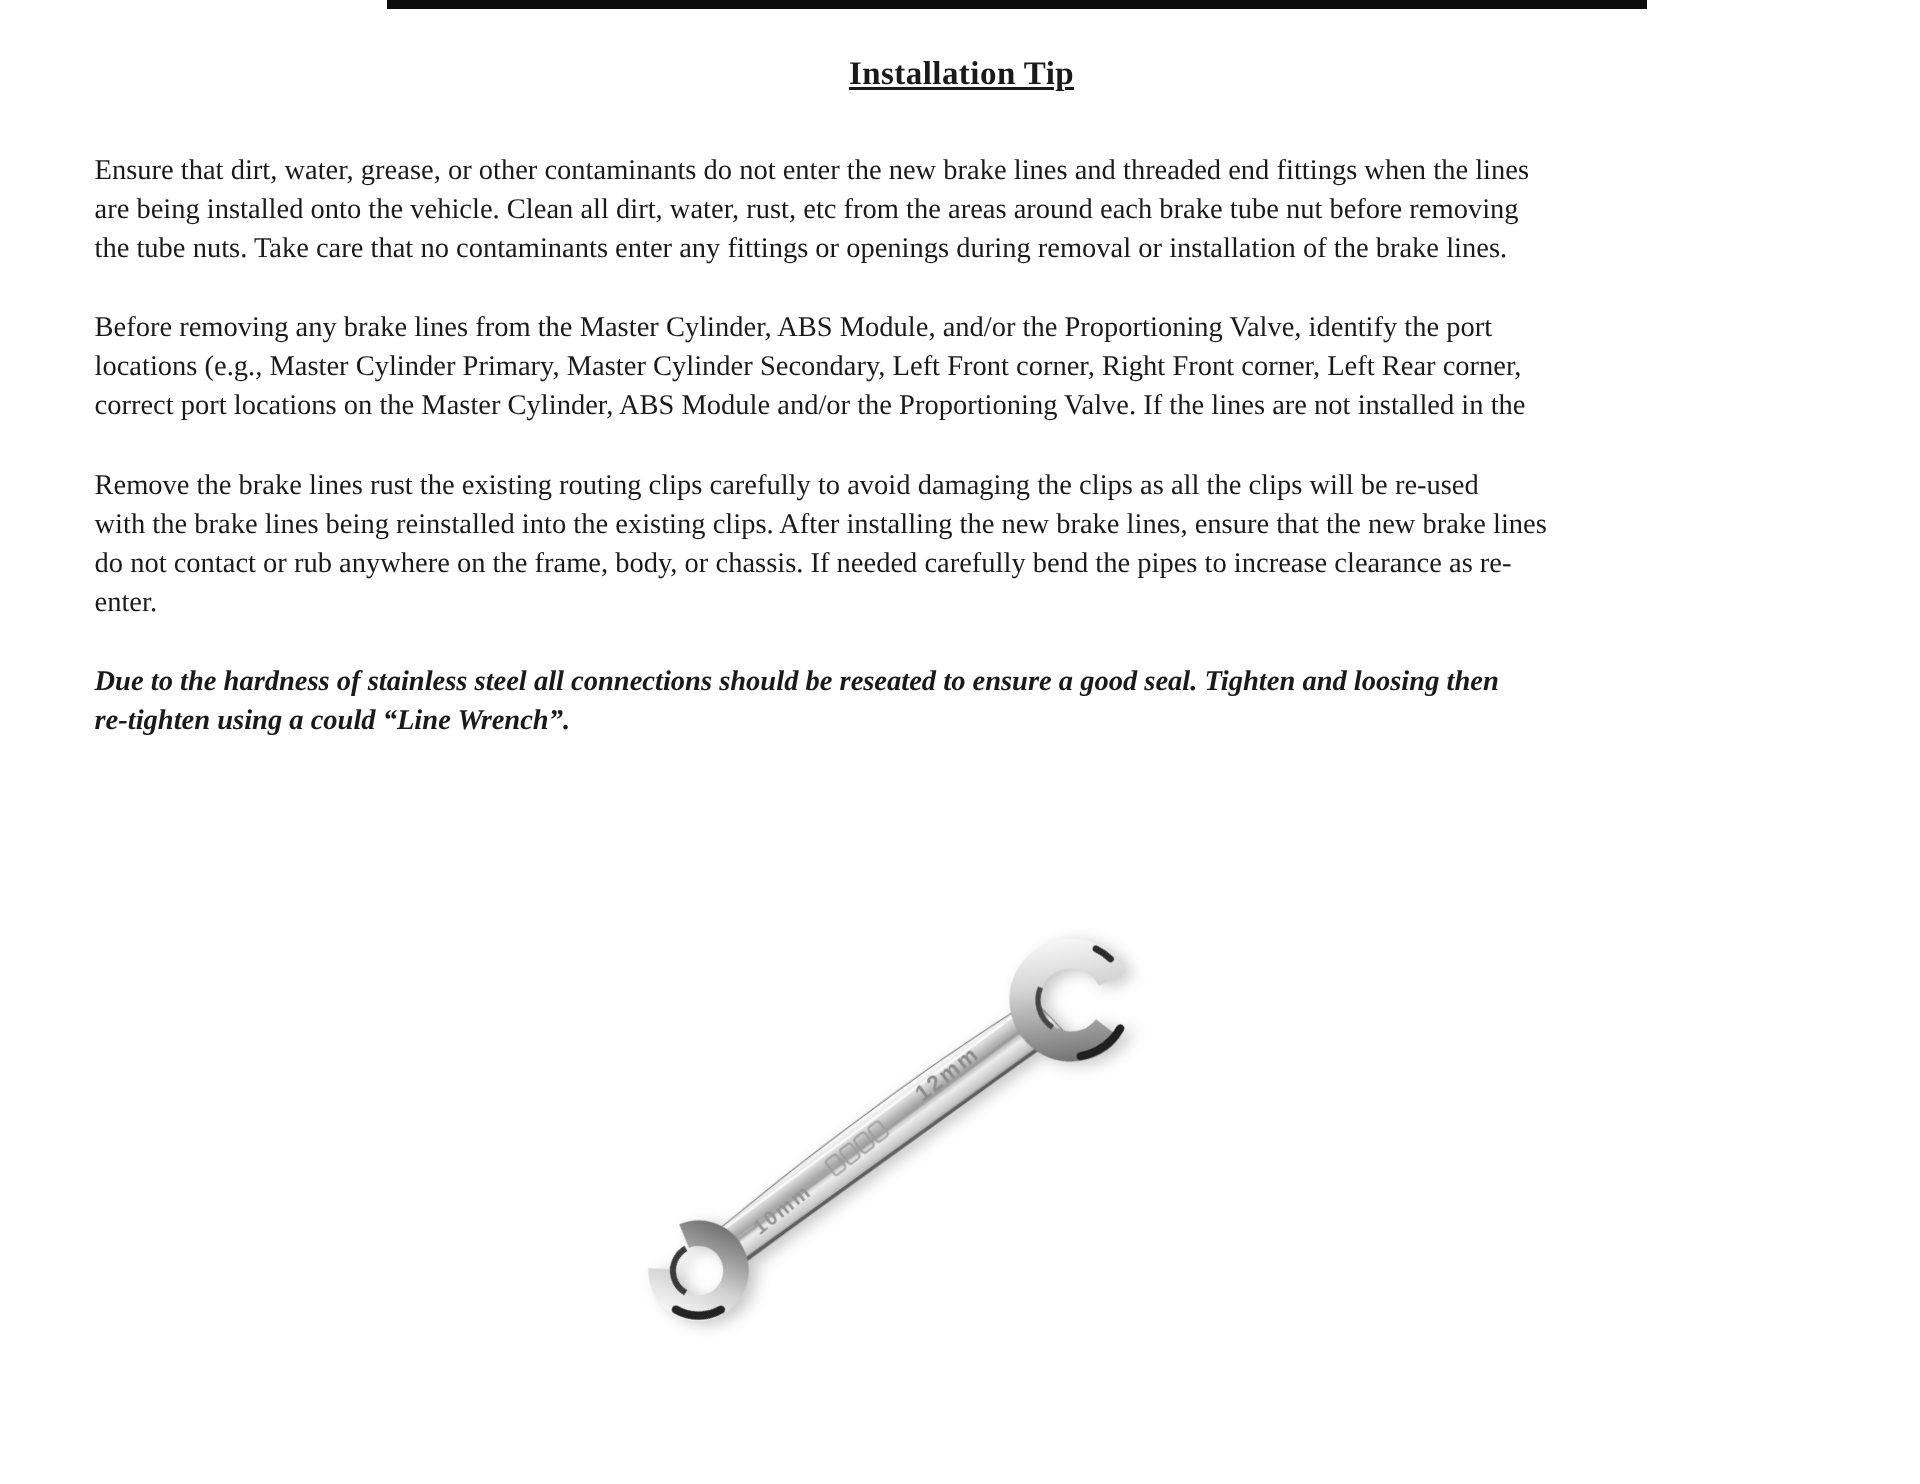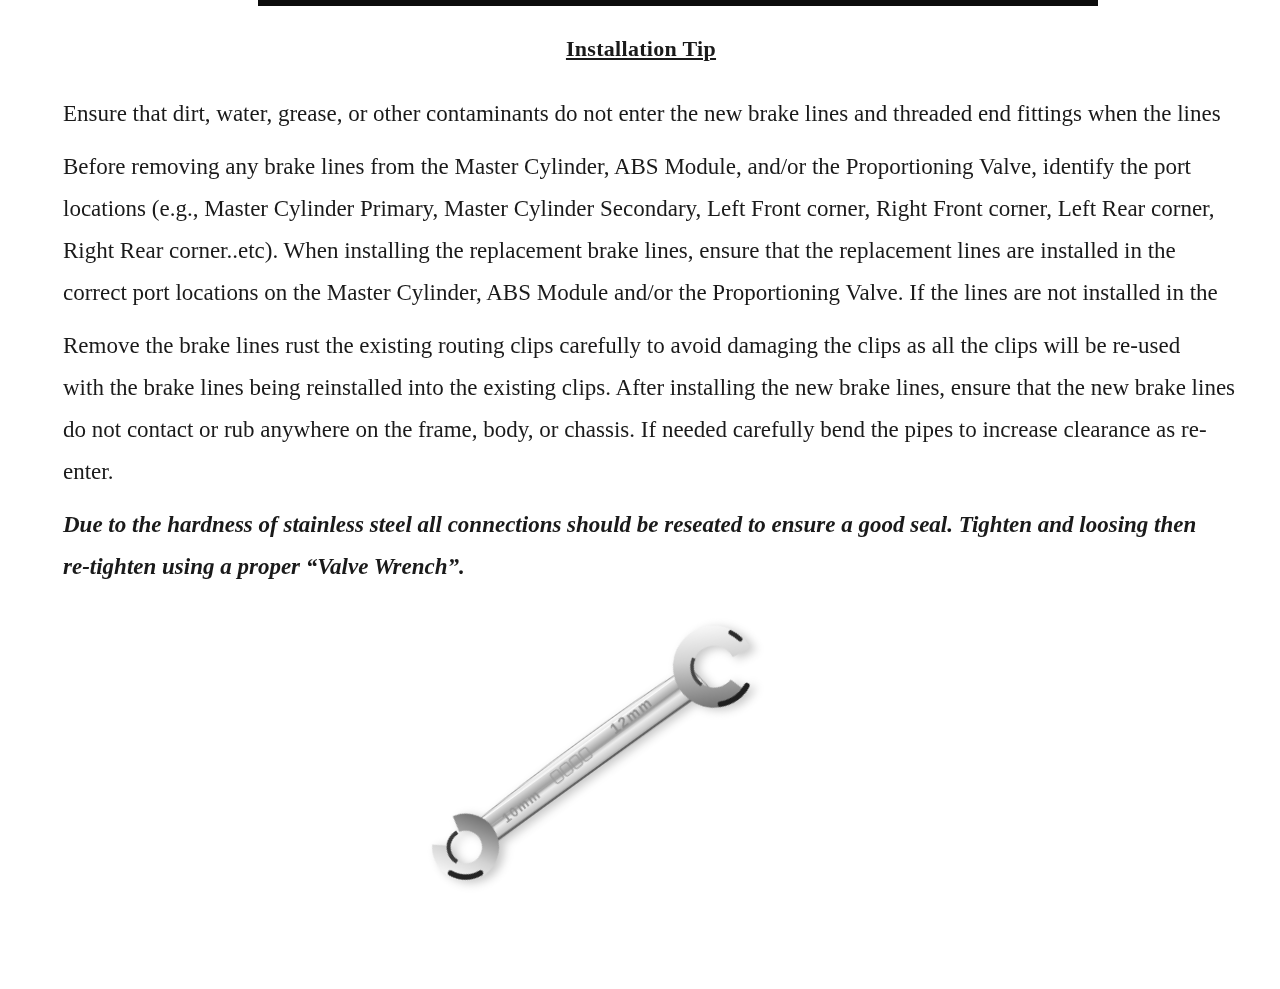--- a/index.html
+++ b/index.html
@@ -37,25 +37,24 @@
     font-size: 22px;
     line-height: 30px;
     font-weight: bold;
     text-decoration: underline;
     margin: 0 0 37px 0;
     letter-spacing: 0.3px;
   }
   .para { margin: 0 0 27px 0; }
   .para.bold { font-weight: bold; font-style: italic; }
   .line {
-    font-size: 23px;
+    font-size: 19px;
     line-height: 26px;
     height: 26px;
     white-space: nowrap;
-    margin-top: 16px;
   }
   .wrench-wrap {
     position: absolute;
     left: 391px;
     top: 691px;
     width: 400px;
     height: 130px;
     transform: rotate(-36deg);
     filter: drop-shadow(3px 5px 5px rgba(0,0,0,0.22));
   }
@@ -71,39 +70,40 @@
 
 <div class="page">
 
   <div class="top-rule"></div>
 
   <div class="doc">
     <div class="doc-title">Installation Tip</div>
 
     <div class="para">
       <div class="line">Ensure that dirt, water, grease, or other contaminants do not enter the new brake lines and threaded end fittings when the lines</div>
+      <div class="line">are being installed onto the vehicle. Clean all dirt, water, rust, etc from the areas around each brake tube nut before removing</div>
+      <div class="line">the tube nuts. Take care that no contaminants enter any fittings or openings during removal or installation of the brake lines.</div>
     </div>
 
     <div class="para">
       <div class="line">Before removing any brake lines from the Master Cylinder, ABS Module, and/or the Proportioning Valve, identify the port</div>
       <div class="line">locations (e.g., Master Cylinder Primary, Master Cylinder Secondary, Left Front corner, Right Front corner, Left Rear corner,</div>
-      <div class="line">Right Rear corner..etc). When installing the replacement brake lines, ensure that the replacement lines are installed in the</div>
       <div class="line">correct port locations on the Master Cylinder, ABS Module and/or the Proportioning Valve. If the lines are not installed in the</div>
     </div>
 
     <div class="para">
       <div class="line">Remove the brake lines rust the existing routing clips carefully to avoid damaging the clips as all the clips will be re-used</div>
       <div class="line">with the brake lines being reinstalled into the existing clips. After installing the new brake lines, ensure that the new brake lines</div>
       <div class="line">do not contact or rub anywhere on the frame, body, or chassis. If needed carefully bend the pipes to increase clearance as re-</div>
       <div class="line">enter.</div>
     </div>
 
     <div class="para bold">
       <div class="line">Due to the hardness of stainless steel all connections should be reseated to ensure a good seal. Tighten and loosing then</div>
-      <div class="line">re-tighten using a proper “Valve Wrench”.</div>
+      <div class="line">re-tighten using a could “Line Wrench”.</div>
     </div>
   </div>
 
   <div class="wrench-wrap">
     <svg width="400" height="130" viewBox="0 0 400 130">
       <defs>
         <linearGradient id="chromeShaft" x1="0" y1="0" x2="0" y2="1">
           <stop offset="0%" stop-color="#ffffff"></stop>
           <stop offset="22%" stop-color="#d9d9d9"></stop>
           <stop offset="45%" stop-color="#a3a3a3"></stop>

